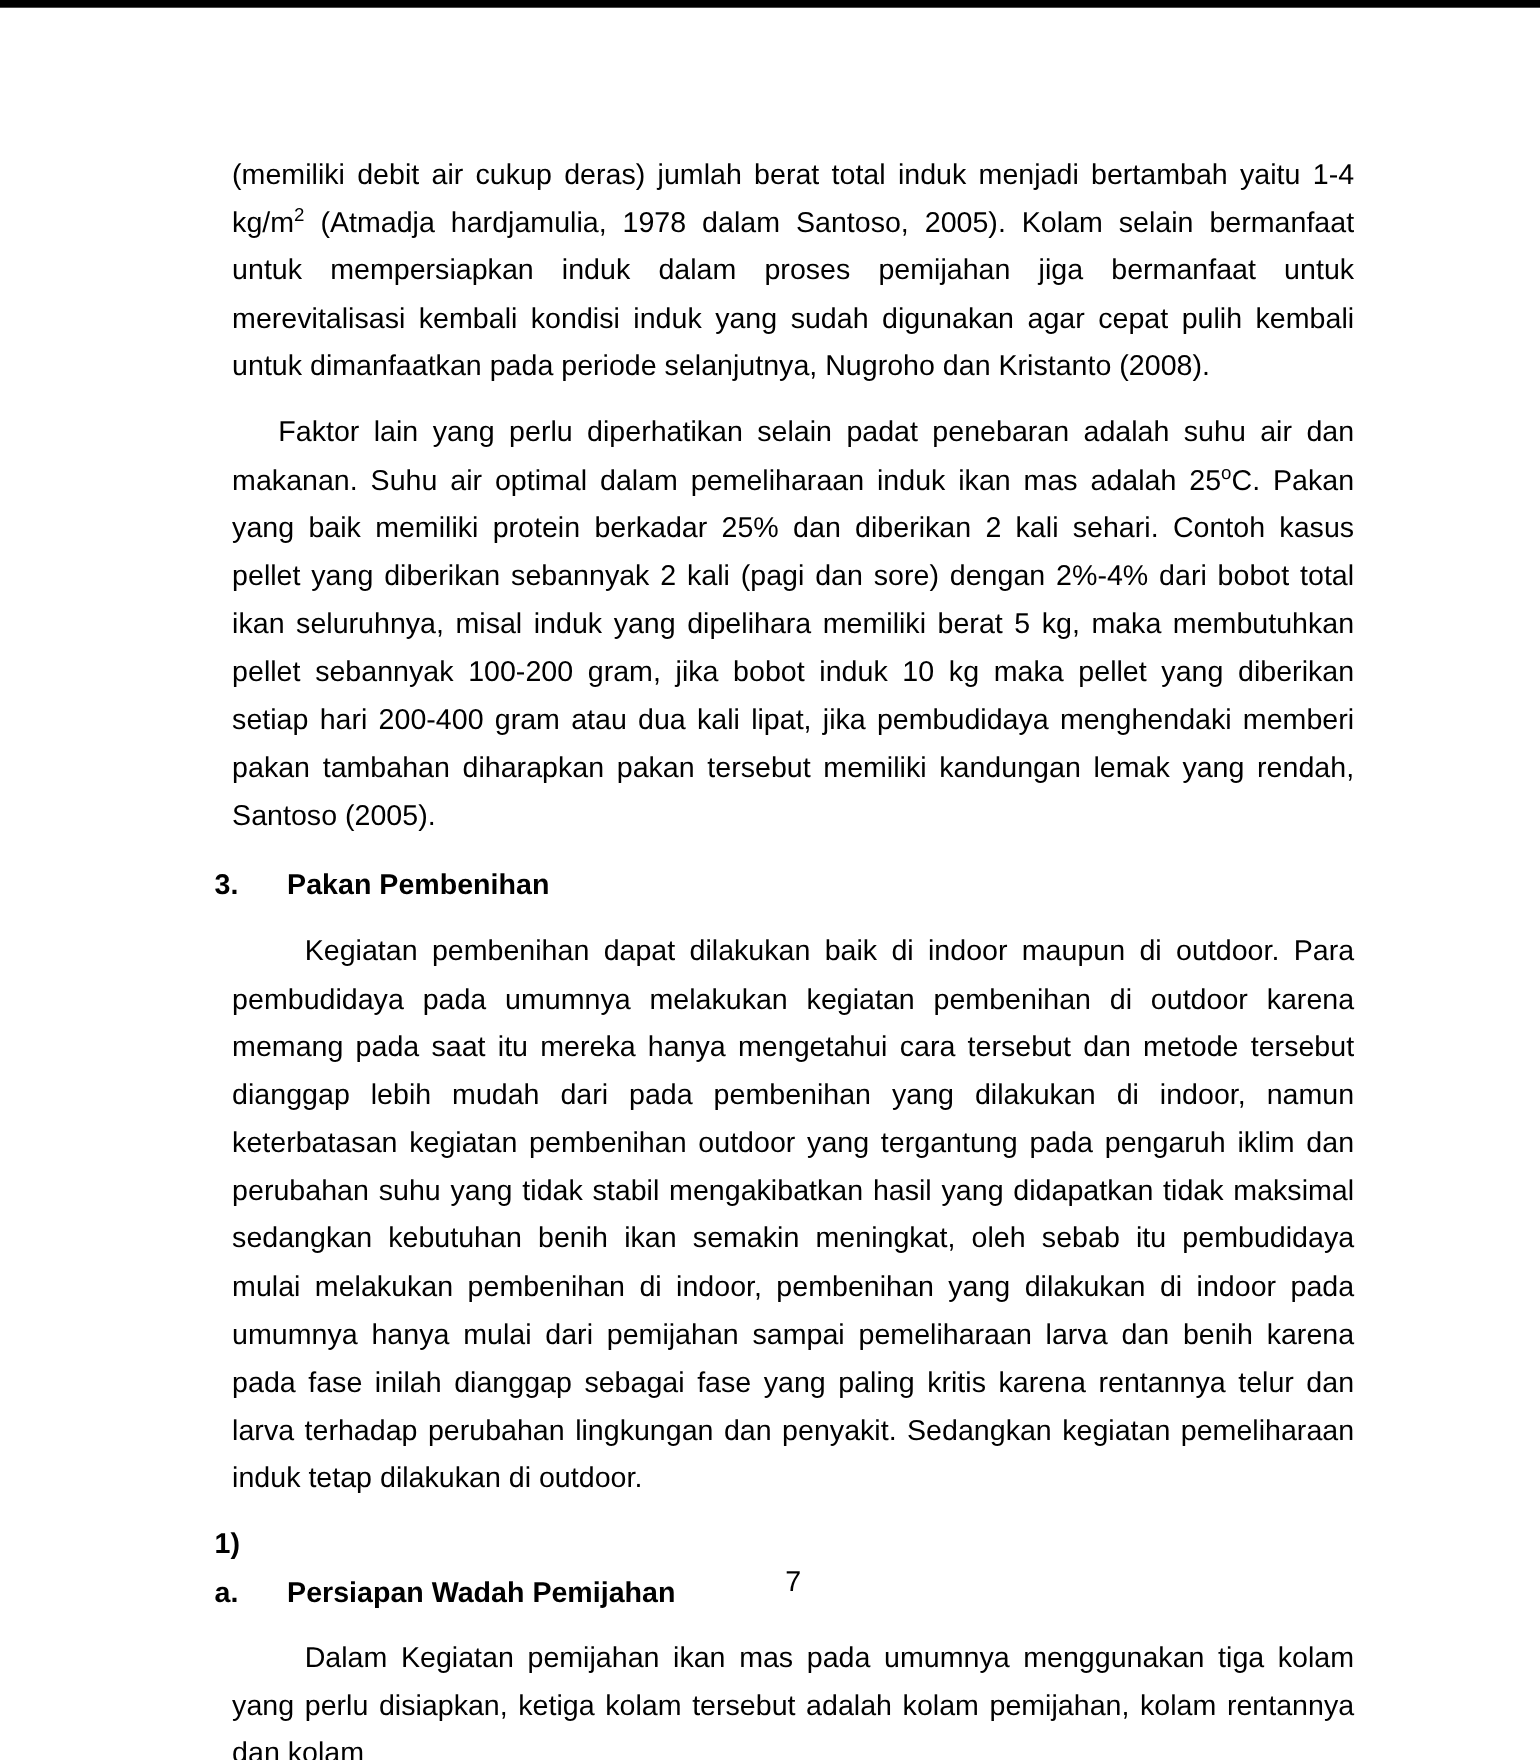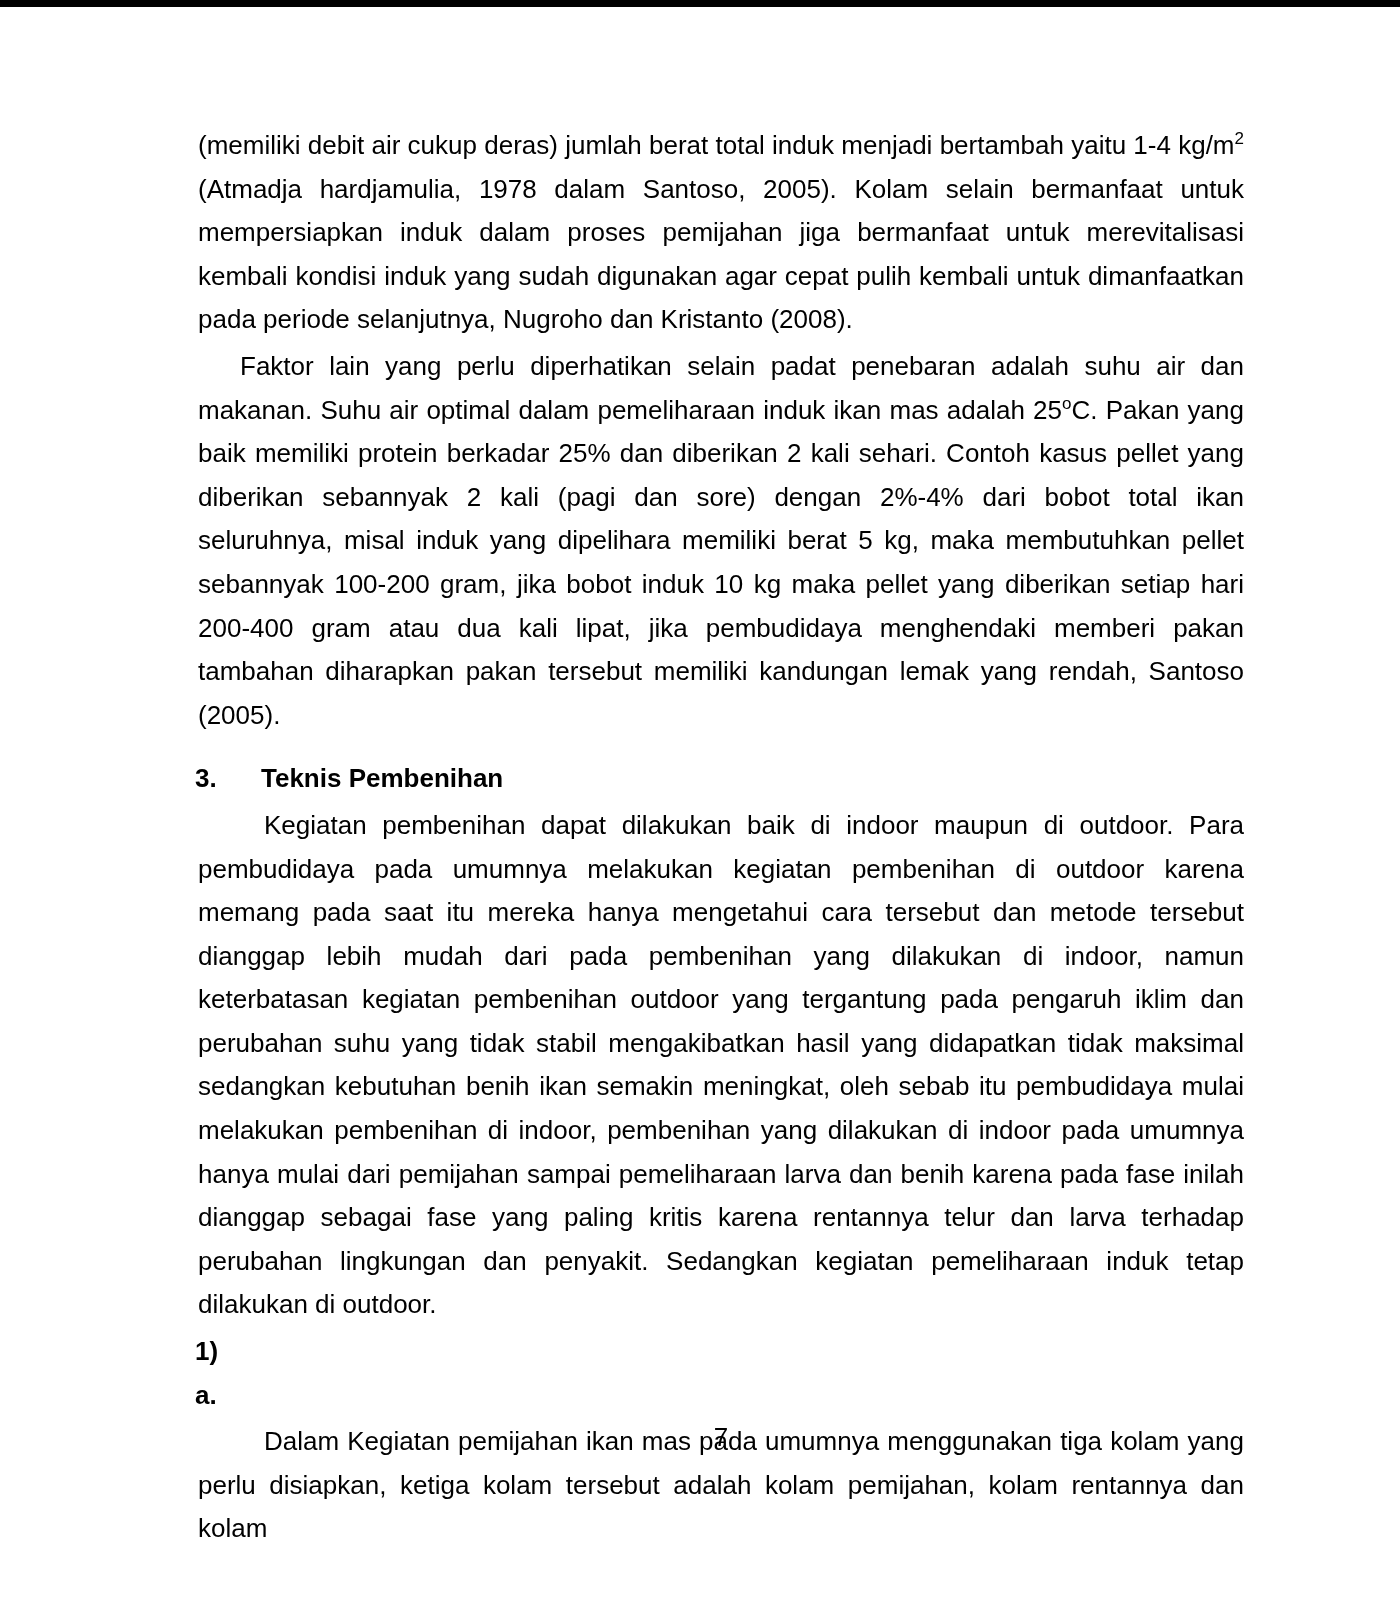--- a/index.html
+++ b/index.html
@@ -20,21 +20,21 @@
     height: 7px;
     background: #000000;
   }
   .content {
     position: absolute;
     left: 195px;
     top: 121px;
     width: 1052px;
   }
   .par {
-    margin: 3px;
+    margin: 16px;
     font-size: 26px;
     line-height: 43.6px;
     text-align: justify;
     text-justify: inter-word;
   }
   .indent-sm { text-indent: 42px; }
   .indent-lg { text-indent: 66px; }
   sup {
     font-size: 17px;
     line-height: 0;
@@ -65,31 +65,32 @@
   <div class="scan-edge"></div>
 
   <div class="content">
 
     <p class="par"><span>(memiliki debit air cukup deras) jumlah berat total induk menjadi bertambah yaitu 1-4 kg/m</span><sup>2</sup><span> (Atmadja hardjamulia, 1978 dalam Santoso, 2005). Kolam selain bermanfaat untuk mempersiapkan induk dalam proses pemijahan jiga bermanfaat untuk merevitalisasi kembali kondisi induk yang sudah digunakan agar cepat pulih kembali untuk dimanfaatkan pada periode selanjutnya, Nugroho dan Kristanto (2008).</span></p>
 
     <p class="par indent-sm"><span>Faktor lain yang perlu diperhatikan selain padat penebaran adalah suhu air dan makanan. Suhu air optimal dalam pemeliharaan induk ikan mas adalah 25</span><sup>o</sup><span>C. Pakan yang baik memiliki protein berkadar 25% dan diberikan 2 kali sehari. Contoh kasus pellet yang diberikan sebannyak 2 kali (pagi dan sore) dengan 2%-4% dari bobot total ikan seluruhnya, misal induk yang dipelihara memiliki berat 5 kg, maka membutuhkan pellet sebannyak 100-200 gram, jika bobot induk 10 kg maka pellet yang diberikan setiap hari 200-400 gram atau dua kali lipat, jika pembudidaya menghendaki memberi pakan tambahan diharapkan pakan tersebut memiliki kandungan lemak yang rendah, Santoso (2005).</span></p>
 
     <div class="heading mt-heading">
       <span class="hnum">3.</span>
-      <span class="hlabel">Teknis Pembenihan</span>
+      <span class="hlabel">Pakan Pembenihan</span>
     </div>
 
     <p class="par indent-lg">Kegiatan pembenihan dapat dilakukan baik di indoor maupun di outdoor. Para pembudidaya pada umumnya melakukan kegiatan pembenihan di outdoor karena memang pada saat itu mereka hanya mengetahui cara tersebut dan metode tersebut dianggap lebih mudah dari pada pembenihan yang dilakukan di indoor, namun keterbatasan kegiatan pembenihan outdoor yang tergantung pada pengaruh iklim dan perubahan suhu yang tidak stabil mengakibatkan hasil yang didapatkan tidak maksimal sedangkan kebutuhan benih ikan semakin meningkat, oleh sebab itu pembudidaya mulai melakukan pembenihan di indoor, pembenihan yang dilakukan di indoor pada umumnya hanya mulai dari pemijahan sampai pemeliharaan larva dan benih karena pada fase inilah dianggap sebagai fase yang paling kritis karena rentannya telur dan larva terhadap perubahan lingkungan dan penyakit. Sedangkan kegiatan pemeliharaan induk tetap dilakukan di outdoor.</p>
 
     <div class="heading">
       <span class="hnum">1)</span>
     </div>
 
     <div class="heading">
       <span class="hnum">a.</span>
+      <span class="hlabel">Persiapan Wadah Pemijahan</span>
     </div>
 
     <p class="par indent-lg">Dalam Kegiatan pemijahan ikan mas pada umumnya menggunakan tiga kolam yang perlu disiapkan, ketiga kolam tersebut adalah kolam pemijahan, kolam rentannya dan kolam</p>
 
   </div>
 
   <div class="page-number">7</div>
 </div>
 
 </body></html>

